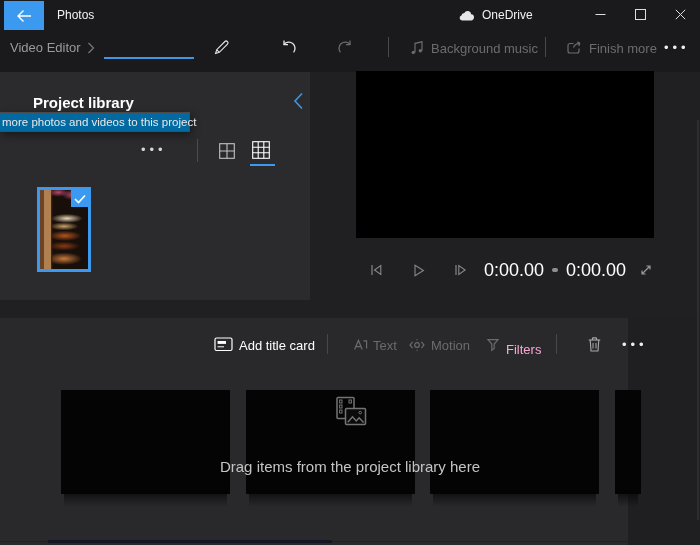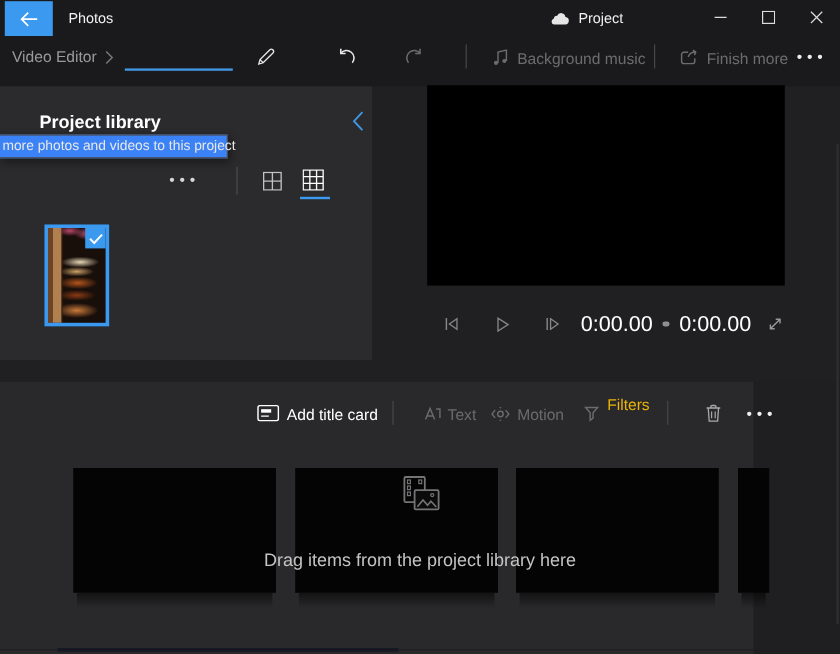--- a/index.html
+++ b/index.html
@@ -28,21 +28,21 @@
   #crumb-underline { left:104px; top:27px; width:90px; height:2px; background:#4295e0; }
   .cmd-divider { top:7px; width:1px; height:20px; background:#48484a; }
   .cmd-label { font-size:13px; color:#6c6c6e; }
   .dots { font-size:13px; letter-spacing:4px; color:#eee; }
 
   
   #main { left:0; top:72px; width:700px; height:246px; background:#202022; }
   #panel { left:0; top:0; width:310px; height:228px; background:#2b2b2d; }
   #panel-title { left:33px; top:22px; font-size:15px; font-weight:600; color:#ffffff; }
   #panel-collapse { left:293px; top:20px; width:16px; height:18px; cursor:pointer; }
-  #tooltip { left:0; top:40px; height:20px; width:190px; background:#3b82f6;
+  #tooltip { left:0; top:40px; height:20px; width:190px; background:#0369a1;
     border:1px solid #4a4a4d; border-left:none; box-shadow:2px 3px 8px rgba(0,0,0,.45);
     display:flex; align-items:center; padding:0 6px 0 2px; }
   #tooltip span { font-size:11.5px; color:#e8e8e8; white-space:nowrap; }
   #add-btn { left:37px; top:64px; width:61px; height:30px; background:#343438;
     border:1px solid #88888a; display:flex; align-items:center; justify-content:center;
     gap:7px; cursor:pointer; }
   #add-btn span { font-size:13px; color:#f0f0f0; }
   #lib-more { left:141px; top:70px; color:#d6d6d6; }
   #lib-divider { left:197px; top:67px; width:1px; height:23px; background:#4c4c4e; }
   #grid-small { left:219px; top:71px; cursor:pointer; }
@@ -101,21 +101,21 @@
           </svg>
       </span>
     </div>
     <span id="app-title" class="abs">Photos</span>
     <div id="onedrive" class="abs">
       <span>
         <svg width="17" height="12" viewBox="0 0 17 12">
             <path d="M13.2 5.2 A3.6 3.6 0 0 0 6.3 4.1 A2.9 2.9 0 0 0 3.4 6.6 A2.45 2.45 0 0 0 4 11.4 h8.6 a2.9 2.9 0 0 0 .6-6.2z" fill="#e6e6e6"></path>
           </svg>
       </span>
-      <span id="onedrive-label">Project</span>
+      <span id="onedrive-label">OneDrive</span>
     </div>
     <div id="min-btn" class="abs caption-btn">
       <span>
           <svg width="11" height="11" viewBox="0 0 11 11">
             <path d="M0.5 5.5 H10.5" stroke="#ddd" stroke-width="1"></path>
           </svg>
         </span>
     </div>
     <div id="max-btn" class="abs caption-btn">
       <span>
@@ -269,21 +269,21 @@
           <path d="M4.6 4.8 L2 8 L4.6 11.2 M13.4 4.8 L16 8 L13.4 11.2" fill="none" stroke="#6b6b6d" stroke-width="1.2"></path>
           <path d="M9 2.2 v1 M9 12.8 v1" stroke="#6b6b6d" stroke-width="1.2"></path>
         </svg>
     </span>
     <span class="abs tb-label" style="left:431px; top:20px; color:#6b6b6d;">Motion</span>
     <span class="abs" style="left:485px; top:19px;">
       <svg width="16" height="15" viewBox="0 0 16 15">
           <path d="M3 2.6 H13 L9.2 7 v4.4 L6.8 13.2 V7 z" fill="none" stroke="#6b6b6d" stroke-width="1.2"></path>
         </svg>
     </span>
-    <span class="abs tb-label" style="left:506px; top:12px; color:#eab308;">Filters</span>
+    <span class="abs tb-label" style="left:506px; top:24px; color:#f9a8d4;">Filters</span>
     <div class="abs tb-divider" style="left:556px;"></div>
     <span class="abs" style="left:587px; top:18px;">
       <svg width="15" height="17" viewBox="0 0 15 17">
           <path d="M1.8 4 H13.2" stroke="#a9a9ab" stroke-width="1.1"></path>
           <path d="M5.4 4 V2.8 a.9.9 0 0 1 .9-.9 h2.4 a.9.9 0 0 1 .9.9 V4" fill="none" stroke="#a9a9ab" stroke-width="1.1"></path>
           <path d="M3.2 4 l.8 11 h7 l.8-11" fill="none" stroke="#a9a9ab" stroke-width="1.1"></path>
           <path d="M6 7 v5.5 M9 7 v5.5" stroke="#a9a9ab" stroke-width="1"></path>
         </svg>
     </span>
     <span class="abs dots" style="left:622px; top:19px;">•••</span>

